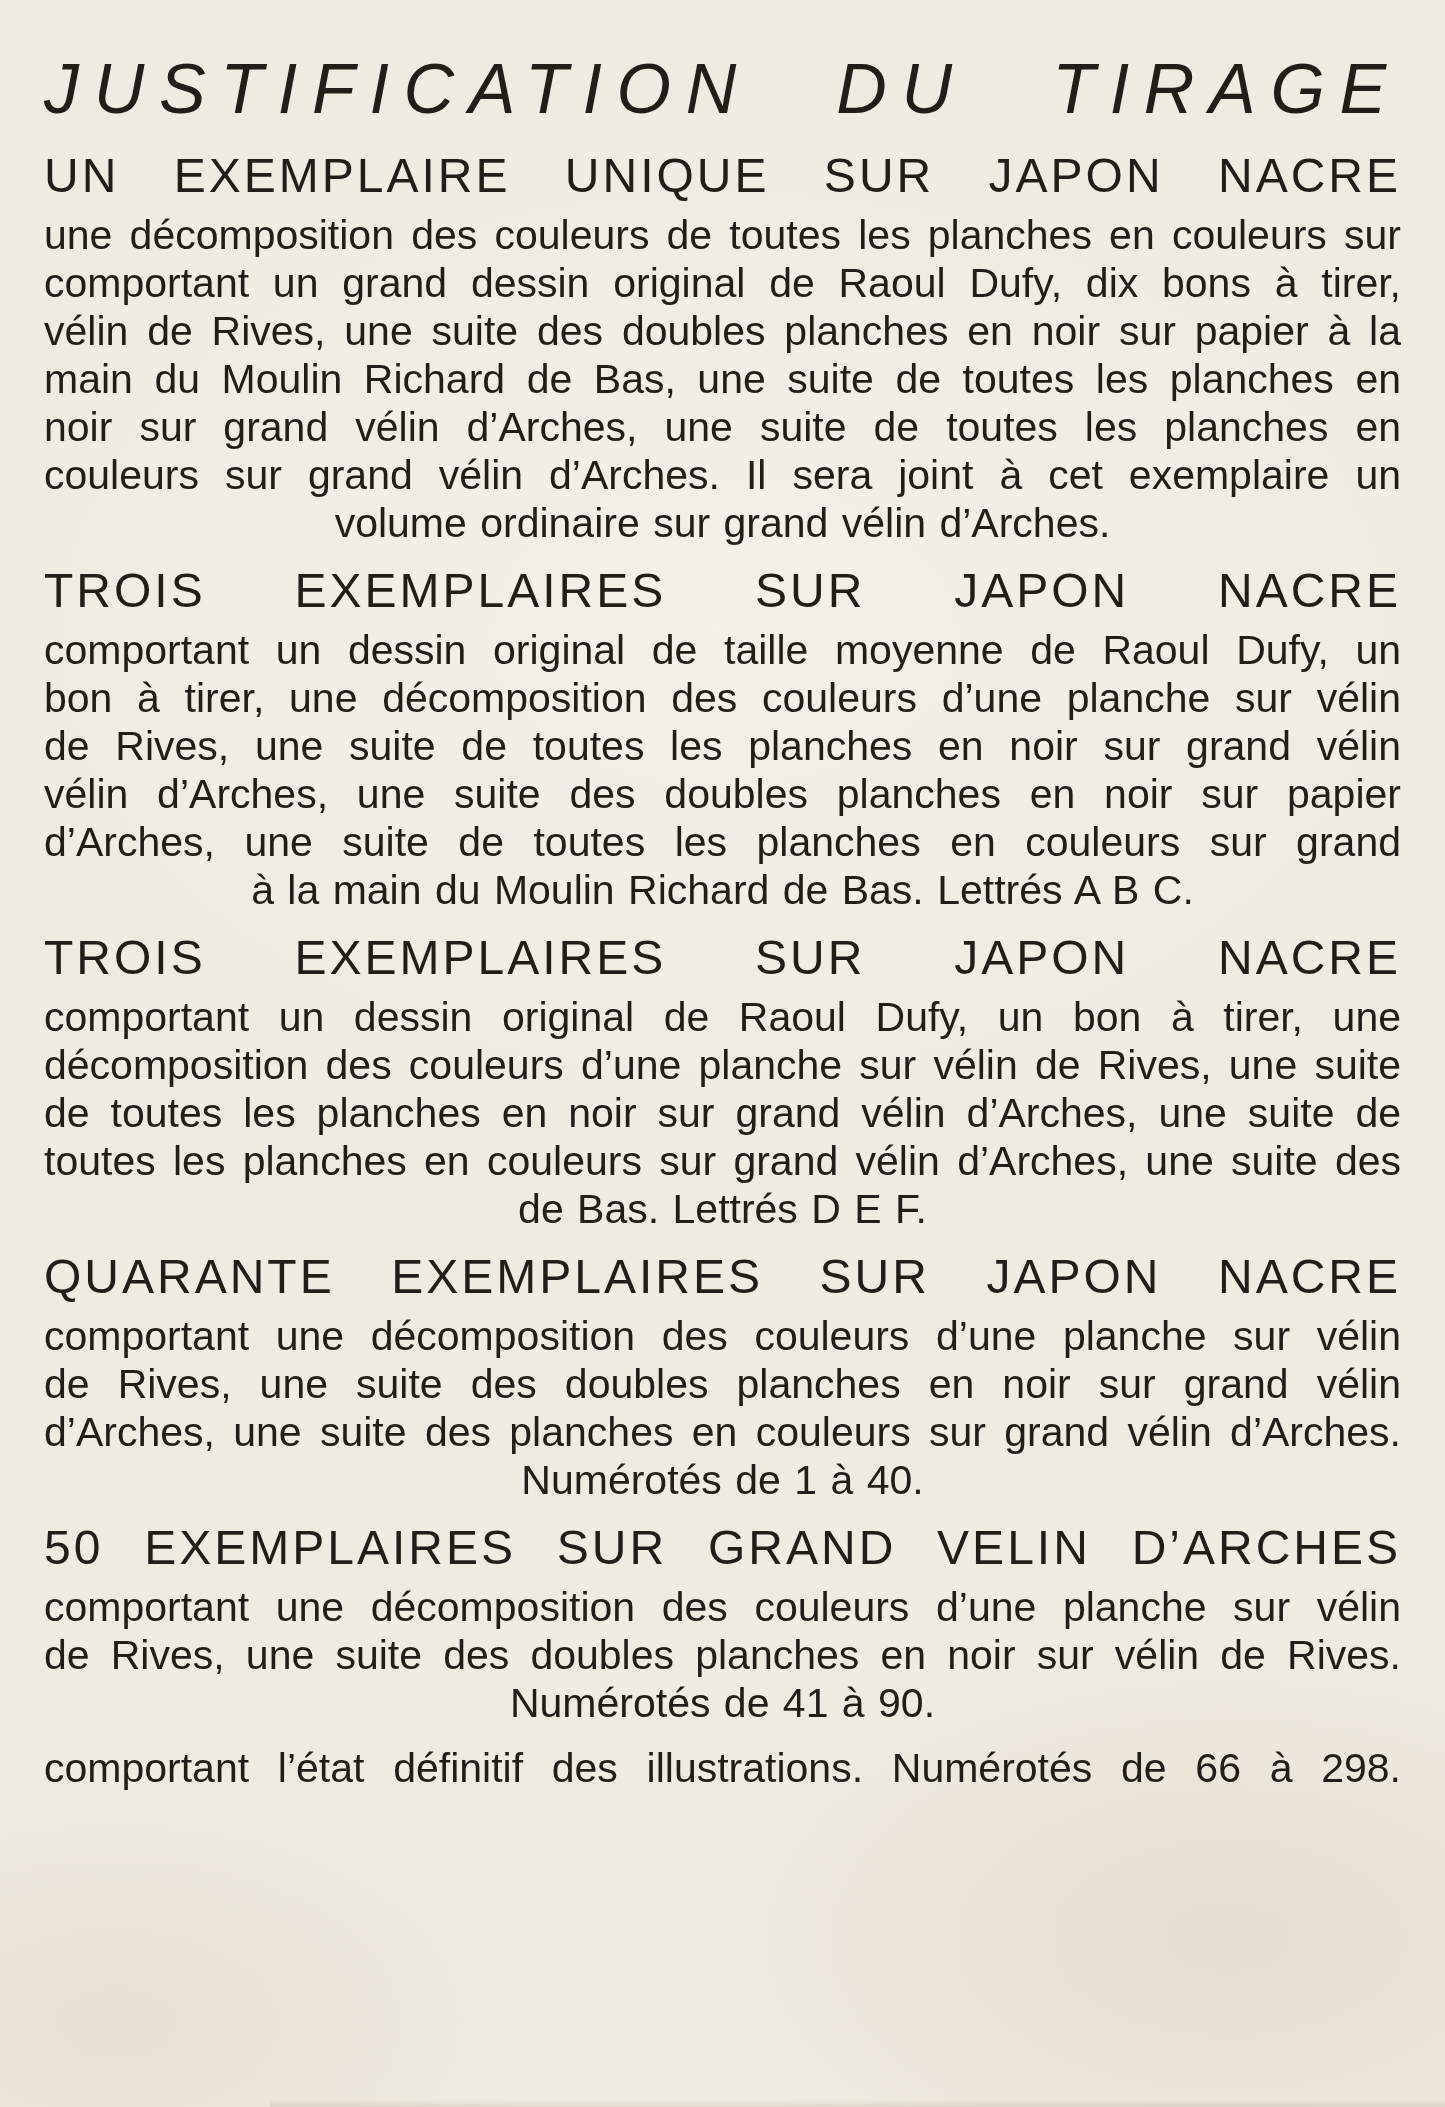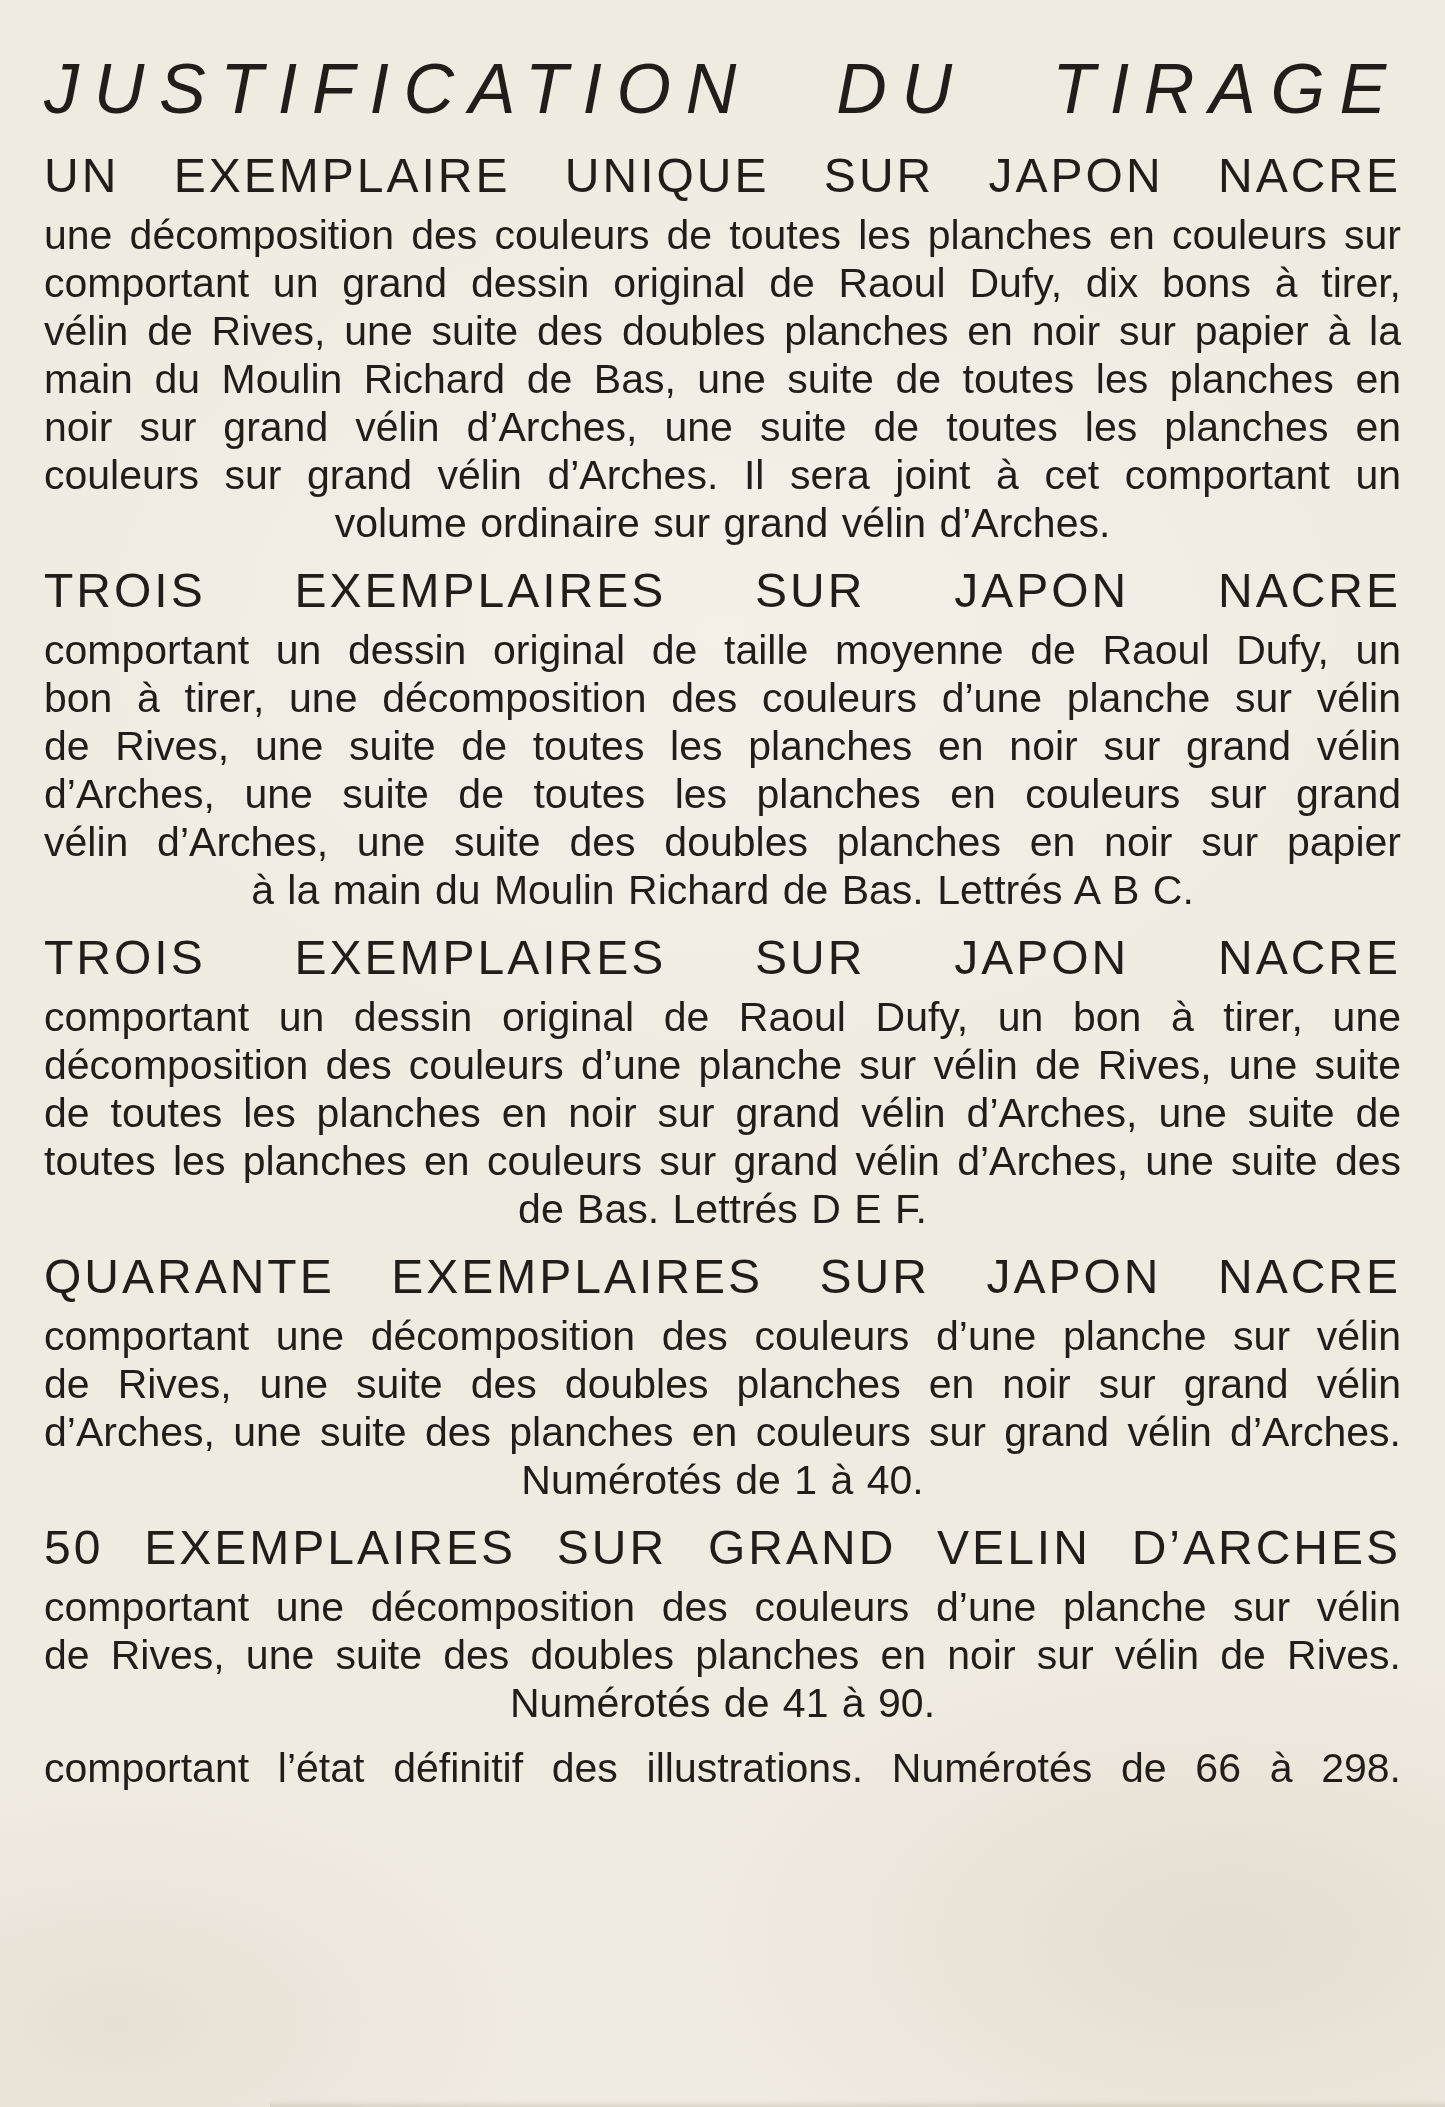--- a/index.html
+++ b/index.html
@@ -75,30 +75,30 @@
 <main class="page">
   <h1 class="title">JUSTIFICATION DU TIRAGE</h1>
   <div id="sections">
       <section class="section">
         <div class="heading">UN EXEMPLAIRE UNIQUE SUR JAPON NACRE</div>
         <div class="line">une décomposition des couleurs de toutes les planches en couleurs sur</div>
         <div class="line">comportant un grand dessin original de Raoul Dufy, dix bons à tirer,</div>
         <div class="line">vélin de Rives, une suite des doubles planches en noir sur papier à la</div>
         <div class="line">main du Moulin Richard de Bas, une suite de toutes les planches en</div>
         <div class="line">noir sur grand vélin d’Arches, une suite de toutes les planches en</div>
-        <div class="line">couleurs sur grand vélin d’Arches. Il sera joint à cet comportant un</div>
+        <div class="line">couleurs sur grand vélin d’Arches. Il sera joint à cet exemplaire un</div>
         <div class="line center">volume ordinaire sur grand vélin d’Arches.</div>
       </section>
       <section class="section">
         <div class="heading">TROIS EXEMPLAIRES SUR JAPON NACRE</div>
         <div class="line">comportant un dessin original de taille moyenne de Raoul Dufy, un</div>
         <div class="line">bon à tirer, une décomposition des couleurs d’une planche sur vélin</div>
         <div class="line">de Rives, une suite de toutes les planches en noir sur grand vélin</div>
+        <div class="line">vélin d’Arches, une suite des doubles planches en noir sur papier</div>
         <div class="line">d’Arches, une suite de toutes les planches en couleurs sur grand</div>
-        <div class="line">vélin d’Arches, une suite des doubles planches en noir sur papier</div>
         <div class="line center">à la main du Moulin Richard de Bas. Lettrés A B C.</div>
       </section>
       <section class="section">
         <div class="heading">TROIS EXEMPLAIRES SUR JAPON NACRE</div>
         <div class="line">comportant un dessin original de Raoul Dufy, un bon à tirer, une</div>
         <div class="line">décomposition des couleurs d’une planche sur vélin de Rives, une suite</div>
         <div class="line">de toutes les planches en noir sur grand vélin d’Arches, une suite de</div>
         <div class="line">toutes les planches en couleurs sur grand vélin d’Arches, une suite des</div>
         <div class="line center">de Bas. Lettrés D E F.</div>
       </section>

